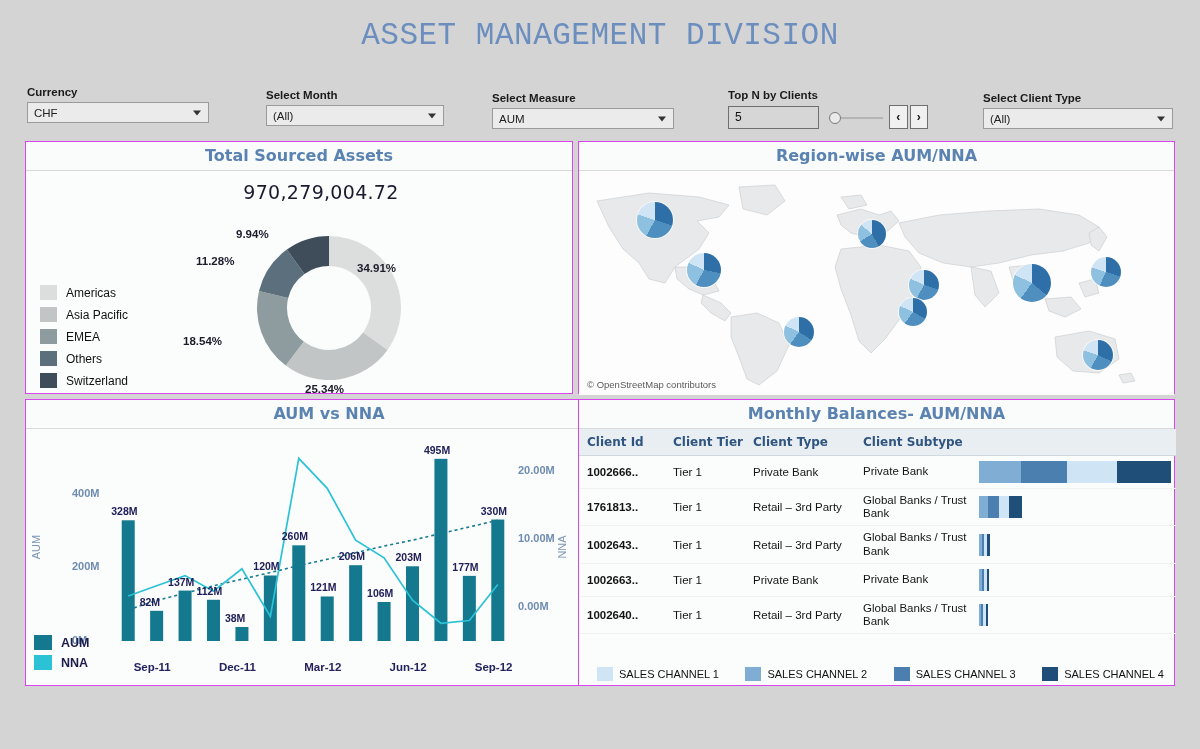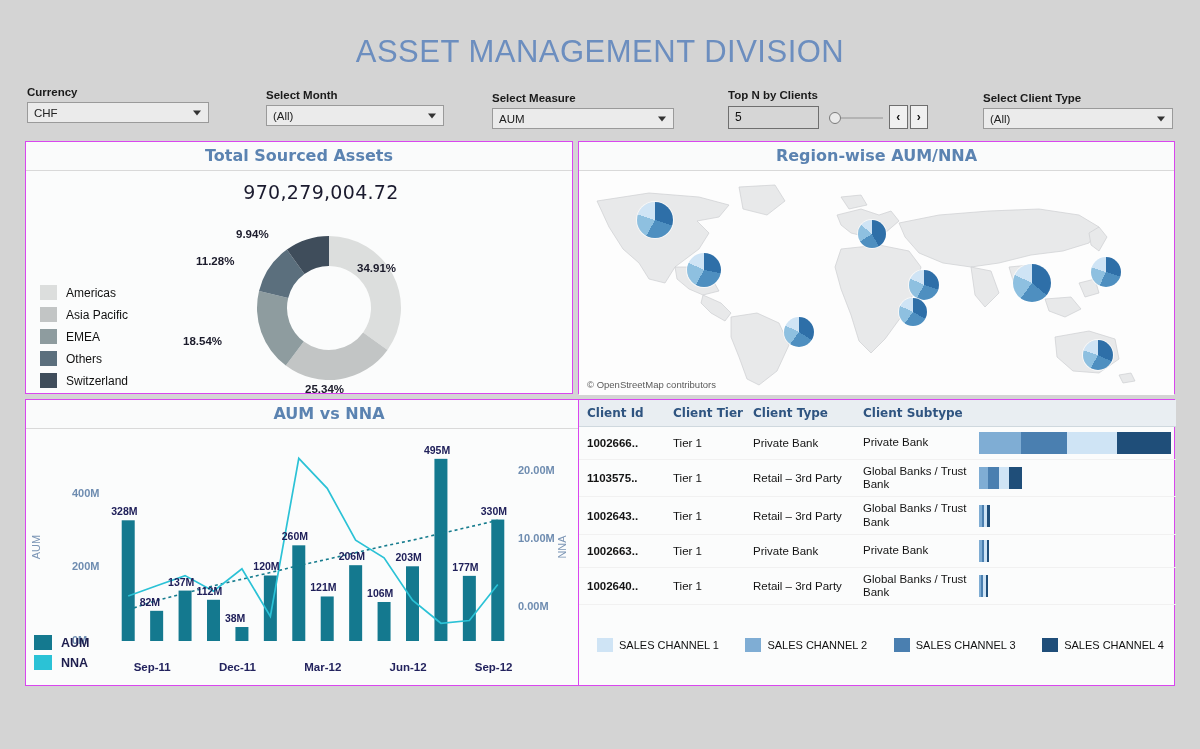--- a/index.html
+++ b/index.html
@@ -10,23 +10,23 @@
     overflow:hidden;
     position:relative;
   }
   
   .dash-title{
     text-align:center;
     font-size:31px;
     letter-spacing:.5px;
     color:#6c8ebf;
     font-weight:400;
-    padding-top:36px;
+    padding-top:20px;
     line-height:1;
-    font-family:Liberation Sans, sans-serif;
+    font-family:Liberation Mono, monospace;
   }
   
   .filters{
     position:absolute;top:86px;left:0;width:1200px;height:50px;
   }
   .filter{position:absolute;}
   .filter-label{
     font-size:11.5px;font-weight:bold;color:#1a1a1a;
     margin-bottom:4px;display:block;
   }
@@ -335,20 +335,21 @@
         </div>
         <div class="cl-row">
           <span class="cl-sw" style="background: rgb(43, 194, 214);"></span>
           <span class="cl-tx">NNA</span>
         </div>
       </div>
   </div>
 </div>
 
 <div class="panel" id="panel-table">
+  <div class="panel-title">Monthly Balances- AUM/NNA</div>
   <div class="panel-body" style="height:256px;position:relative;">
     <table class="mb">
       <colgroup>
           <col style="width:86px">
           <col style="width:80px">
           <col style="width:110px">
           <col style="width:321px">
         </colgroup>
       <thead>
           <tr id="mb-head">
@@ -369,21 +370,21 @@
                 <div class="stack" style="width: 192px;">
                   <span style="background: rgb(127, 173, 212); width: 22%;"></span>
                   <span style="background: rgb(74, 127, 176); width: 24%;"></span>
                   <span style="background: rgb(207, 228, 245); width: 26%;"></span>
                   <span style="background: rgb(31, 78, 121); width: 28%;"></span>
                 </div>
               </div>
             </td>
           </tr>
           <tr>
-            <td class="cid">1103575..</td>
+            <td class="cid">1761813..</td>
             <td class="">Tier 1</td>
             <td class="">Retail – 3rd Party</td>
             <td style="padding: 5px 0px 5px 8px;">
               <div style="display: flex; align-items: center;">
                 <div style="width: 110px; line-height: 1.15; padding-right: 6px; font-size: 11.5px;">Global Banks / Trust Bank</div>
                 <div class="stack" style="width: 43px;">
                   <span style="background: rgb(127, 173, 212); width: 20%;"></span>
                   <span style="background: rgb(74, 127, 176); width: 27%;"></span>
                   <span style="background: rgb(207, 228, 245); width: 23%;"></span>
                   <span style="background: rgb(31, 78, 121); width: 30%;"></span>

